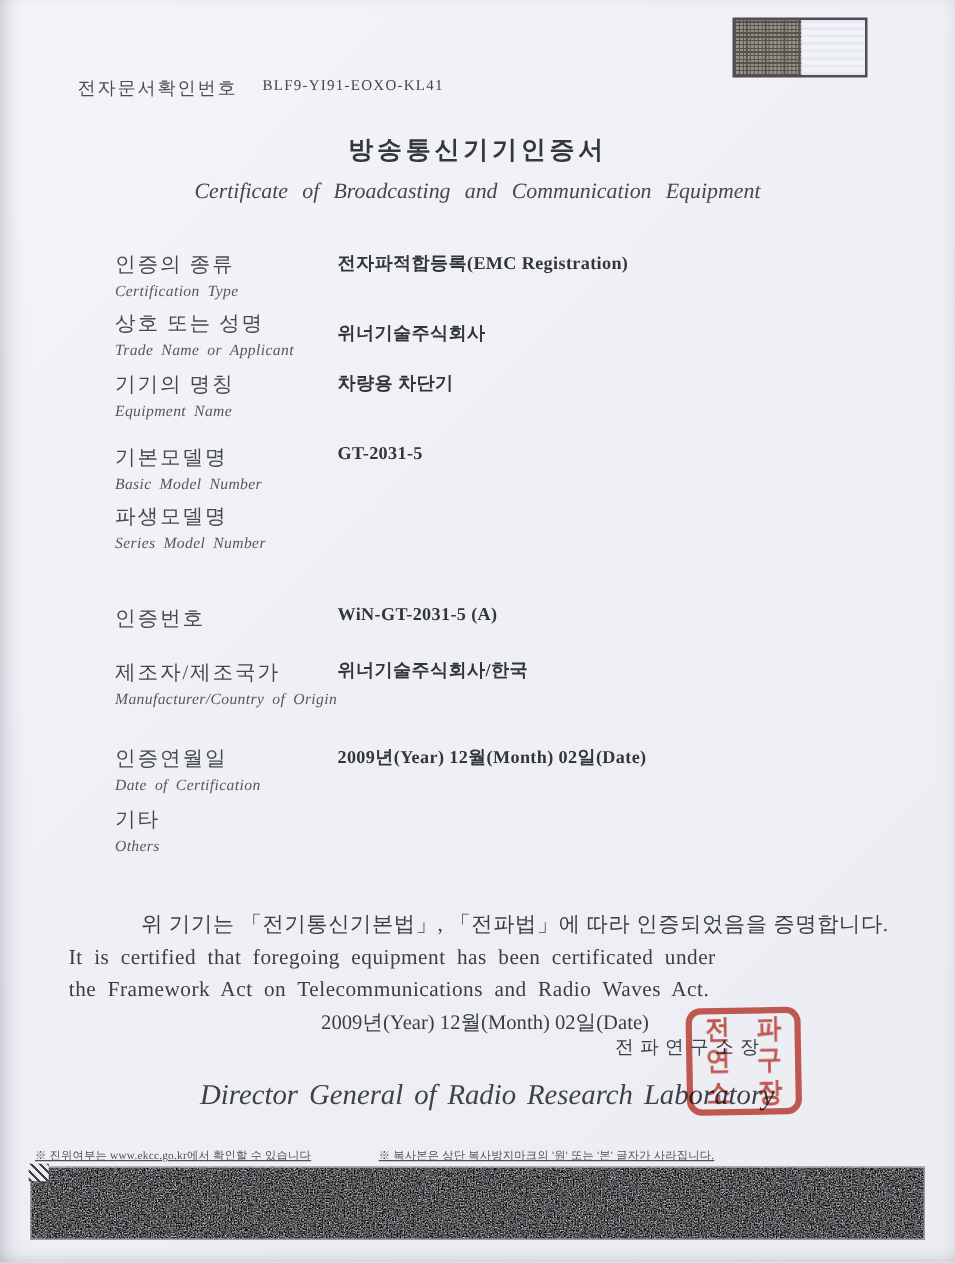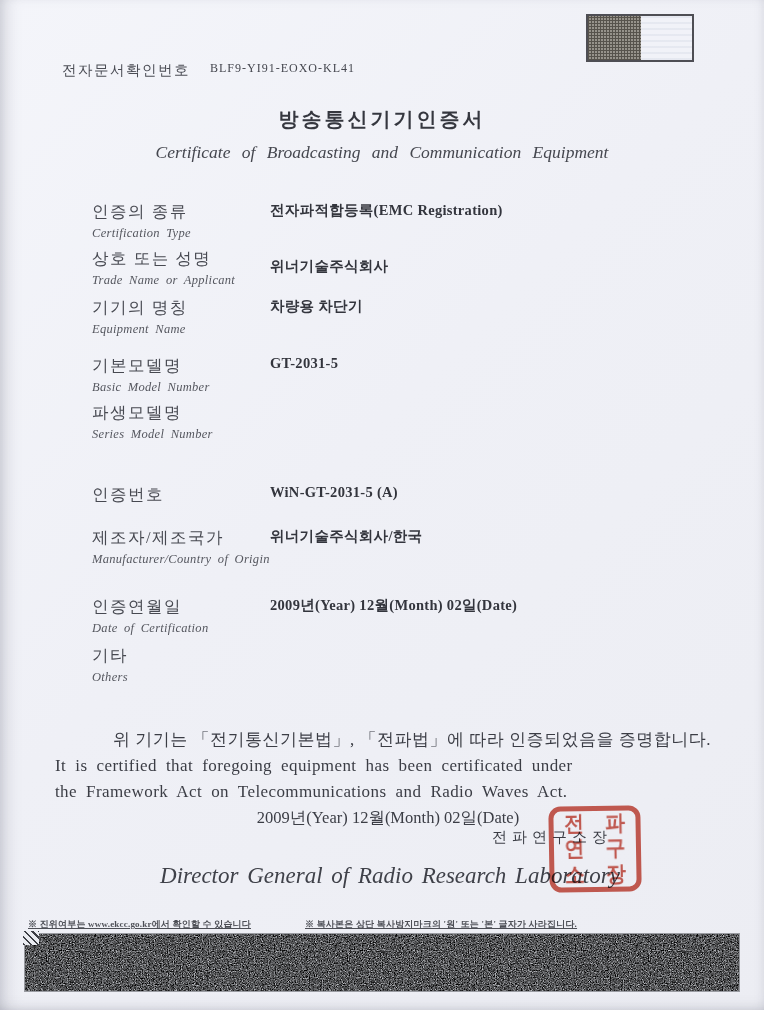--- a/index.html
+++ b/index.html
@@ -38,21 +38,21 @@
   .sig-date{position:absolute;top:807px;left:0;right:0;text-align:center;font-size:16.5px;color:#3b3d45;transform:translateX(6px);}
   .signer-ko{position:absolute;top:828px;left:462px;font-size:15px;letter-spacing:5px;color:#3c3e46;margin-left:30px;}
   .signer-en{position:absolute;top:863px;left:0;right:0;text-align:center;font-style:italic;font-size:23px;color:#3f4149;transform:translateX(8px);word-spacing:3px;}
   .org-en{position:absolute;top:894px;left:0;right:0;text-align:center;font-style:italic;font-size:13.5px;font-weight:600;color:#45474f;}
   
   .seal{position:absolute;left:549px;top:806px;width:82px;height:76px;border:5px solid #c7473a;border-radius:12px;
     display:grid;grid-template-columns:1fr 1fr;align-items:center;justify-items:center;
     color:#c7473a;opacity:.88;mix-blend-mode:multiply;transform:rotate(-1deg);}
   .seal span{font-size:19px;font-weight:700;line-height:1;transform:scale(1.05,1.15);filter:blur(.3px);}
   
-  .footer-notes{position:absolute;top:918px;left:28px;width:710px;display:flex;font-size:9px;font-weight:700;color:#4d4f56;
+  .footer-notes{position:absolute;top:918px;left:28px;width:710px;display:flex;font-size:9px;font-weight:400;color:#4d4f56;
     border-bottom:1px solid #85878d;padding-bottom:15px;}
   .footer-notes .note{text-decoration:underline;letter-spacing:.2px;}
   .footer-notes .gap{width:54px;}
   
   .noise-strip{position:absolute;left:25px;top:934px;width:714px;height:57px;background:#b9bbc0;outline:1px solid #9a9ca2;}
   .noise-strip .corner{position:absolute;left:-2px;top:-3px;width:16px;height:14px;
     background:repeating-linear-gradient(45deg,#3c3e44 0 2px,#e9ebf0 2px 5px);}
 </style>
 </head>
 <body>

